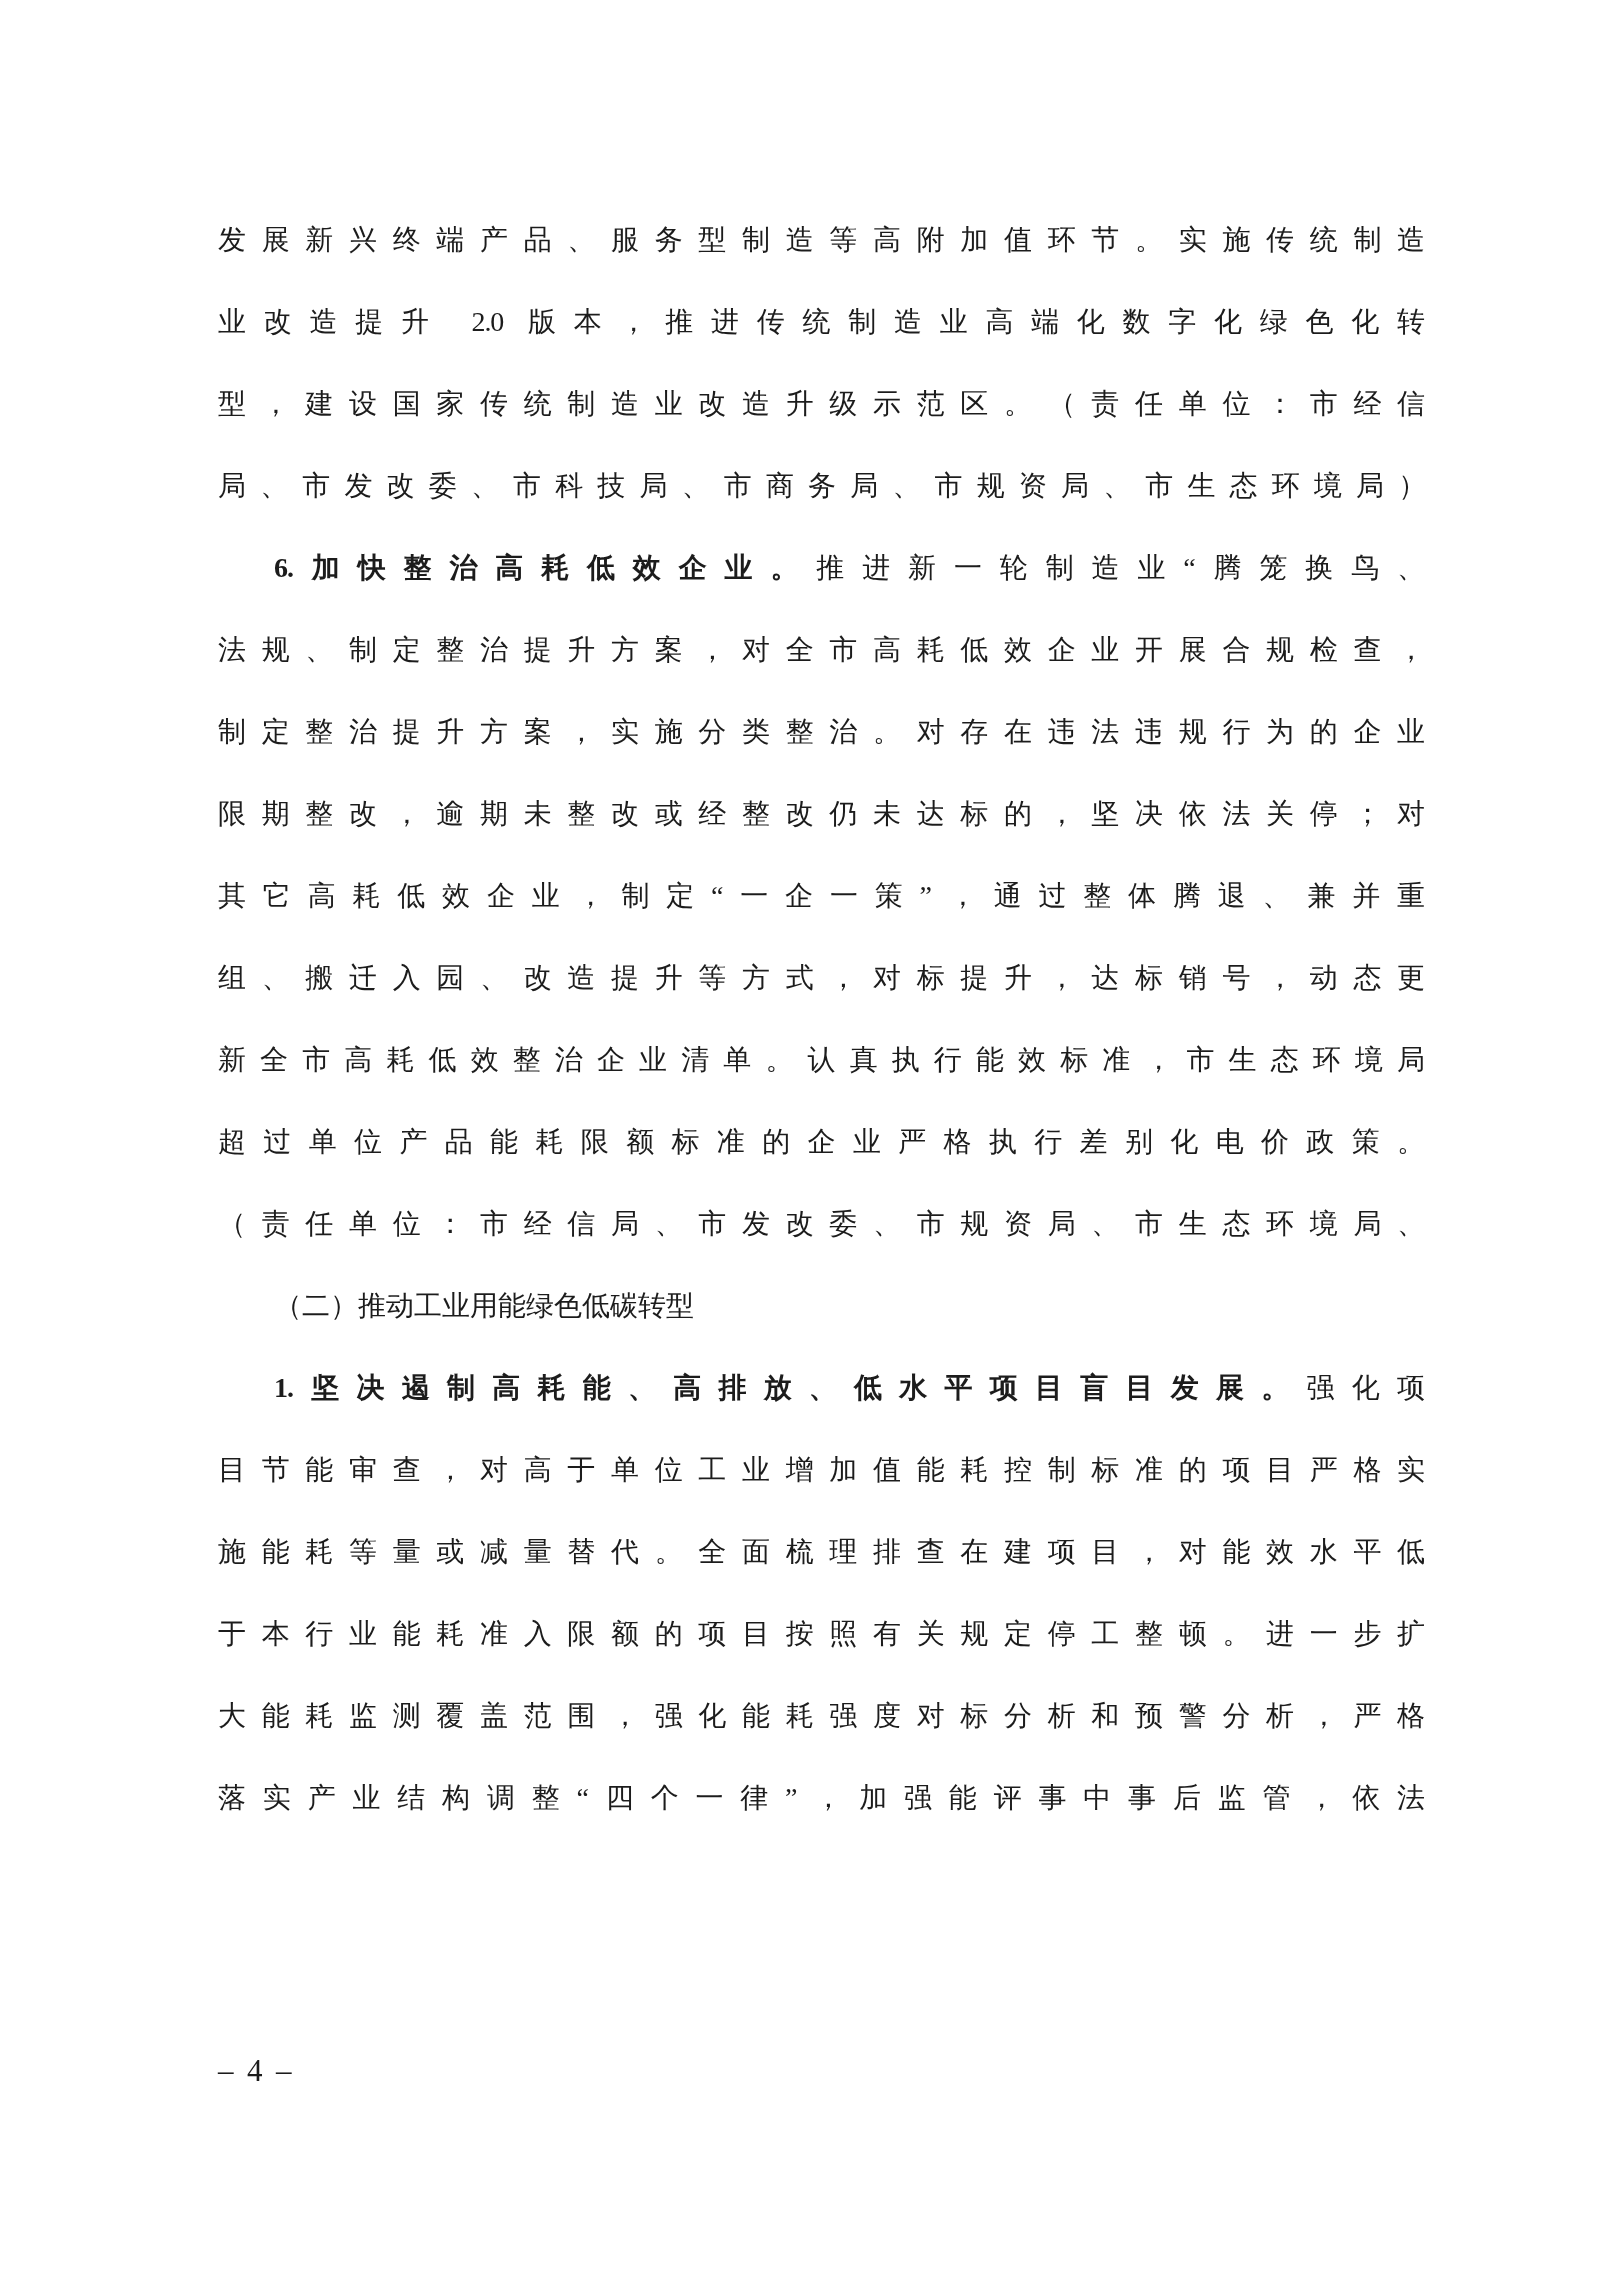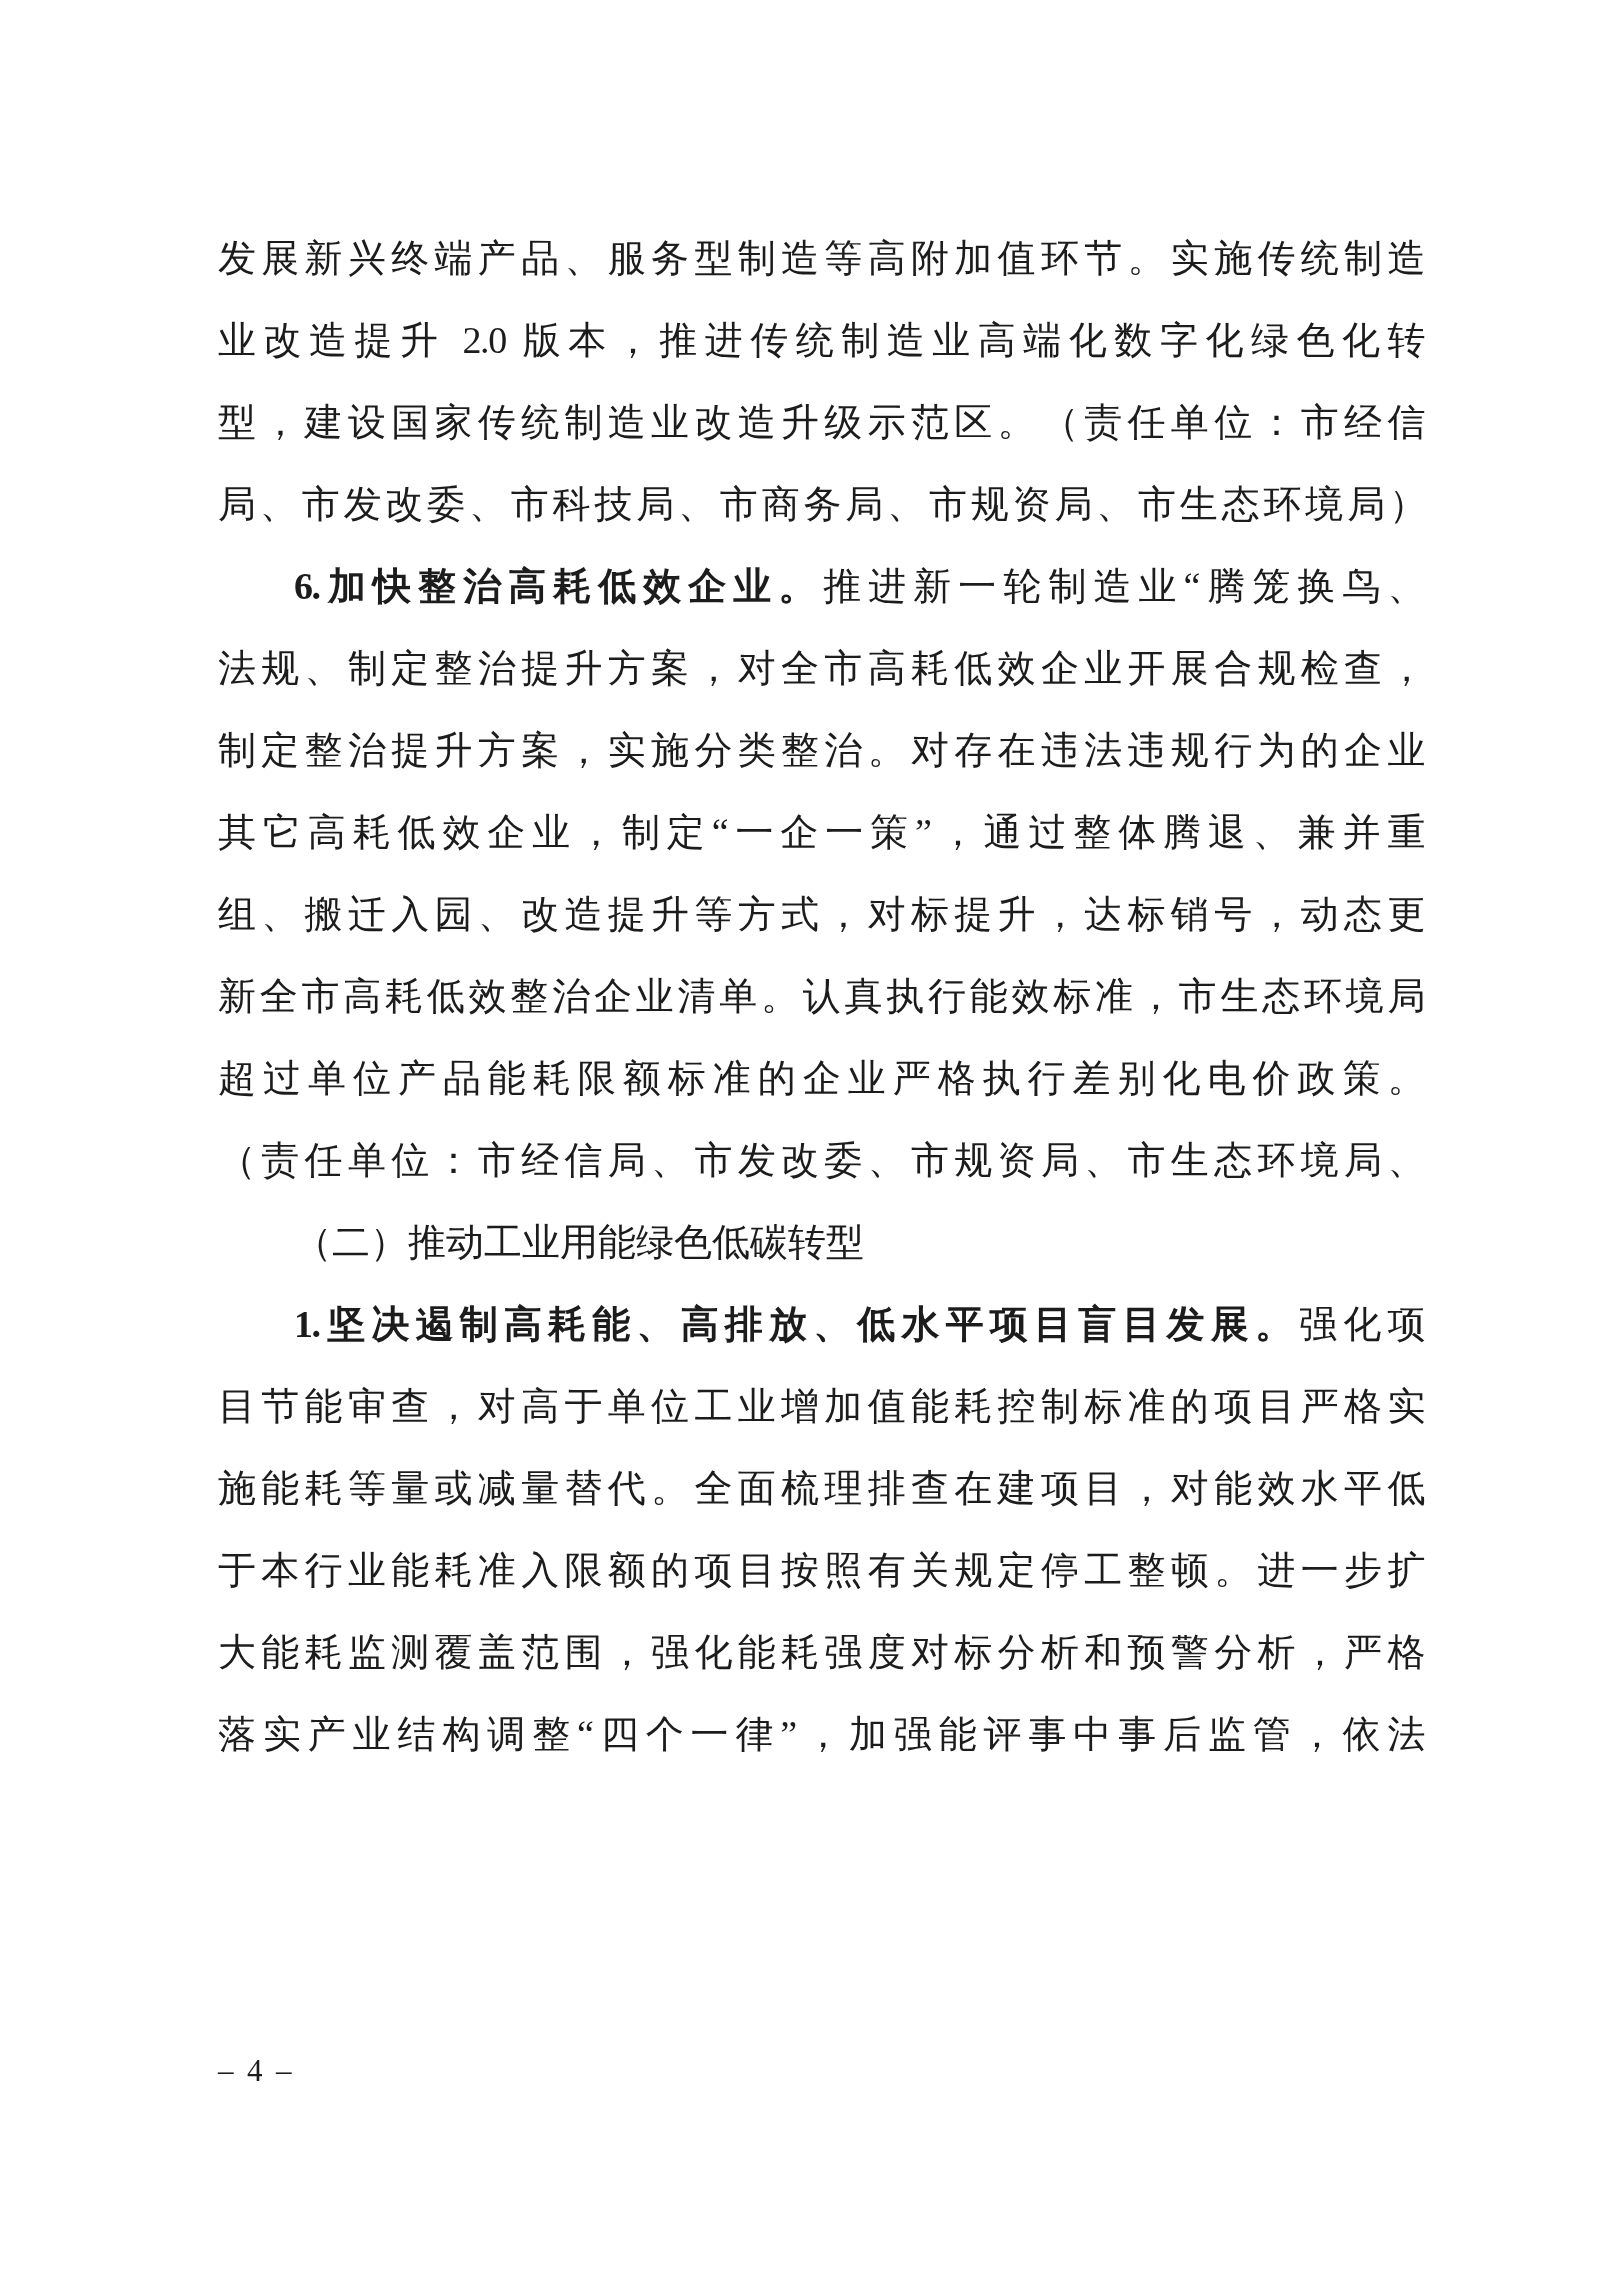--- a/index.html
+++ b/index.html
@@ -12,23 +12,23 @@
     width: 1621px;
     height: 2293px;
     background: #ffffff;
     font-family: "Liberation Serif", serif;
     color: #1c1c1c;
     overflow: hidden;
   }
   .textblock {
     position: absolute;
     left: 218px;
-    top: 217px;
+    top: 199px;
     width: 1206px;
-    font-size: 38px;
+    font-size: 28px;
     line-height: 82px;
   }
   .paragraph { margin: 0; padding: 0; }
   .line {
     height: 82px;
     letter-spacing: 0;
   }
   
   .line.just {
     text-align: justify;
@@ -61,20 +61,21 @@
       <div class="paragraph">
         <div class="line just"><span class="reg">发展新兴终端产品、服务型制造等高附加值环节。实施传统制造</span></div>
         <div class="line just"><span class="reg">业改造提升 2.0 版本，推进传统制造业高端化数字化绿色化转</span></div>
         <div class="line just"><span class="reg">型，建设国家传统制造业改造升级示范区。（责任单位：市经信</span></div>
         <div class="line just tight"><span class="reg">局、市发改委、市科技局、市商务局、市规资局、市生态环境局）</span></div>
       </div>
       <div class="paragraph">
         <div class="line just indent"><span class="bold">6.加快整治高耗低效企业。</span><span class="reg">推进新一轮制造业“腾笼换鸟、</span></div>
         <div class="line just"><span class="reg">法规、制定整治提升方案，对全市高耗低效企业开展合规检查，</span></div>
         <div class="line just"><span class="reg">制定整治提升方案，实施分类整治。对存在违法违规行为的企业</span></div>
+        <div class="line just"><span class="reg">限期整改，逾期未整改或经整改仍未达标的，坚决依法关停；对</span></div>
         <div class="line just"><span class="reg">其它高耗低效企业，制定“一企一策”，通过整体腾退、兼并重</span></div>
         <div class="line just"><span class="reg">组、搬迁入园、改造提升等方式，对标提升，达标销号，动态更</span></div>
         <div class="line just"><span class="reg">新全市高耗低效整治企业清单。认真执行能效标准，市生态环境局</span></div>
         <div class="line just"><span class="reg">超过单位产品能耗限额标准的企业严格执行差别化电价政策。</span></div>
         <div class="line just"><span class="reg">（责任单位：市经信局、市发改委、市规资局、市生态环境局、</span></div>
       </div>
       <div class="paragraph heading">
         <div class="line natural indent"><span class="reg">（二）推动工业用能绿色低碳转型</span></div>
       </div>
       <div class="paragraph">

